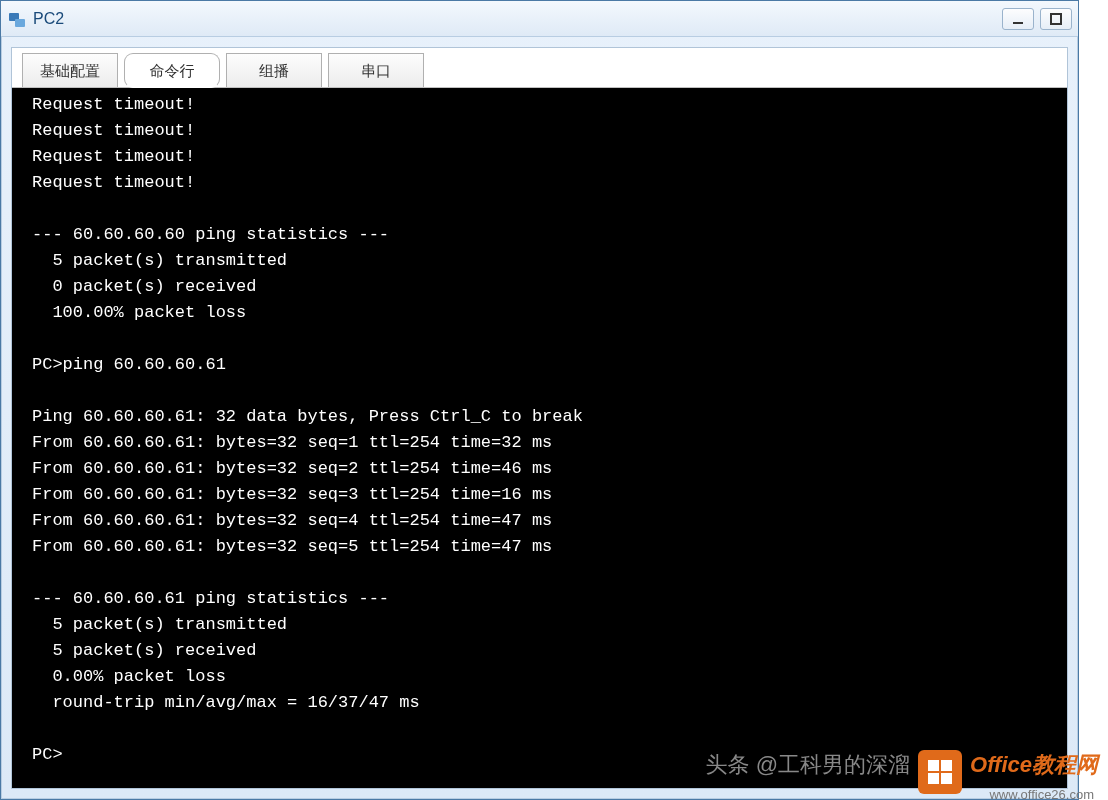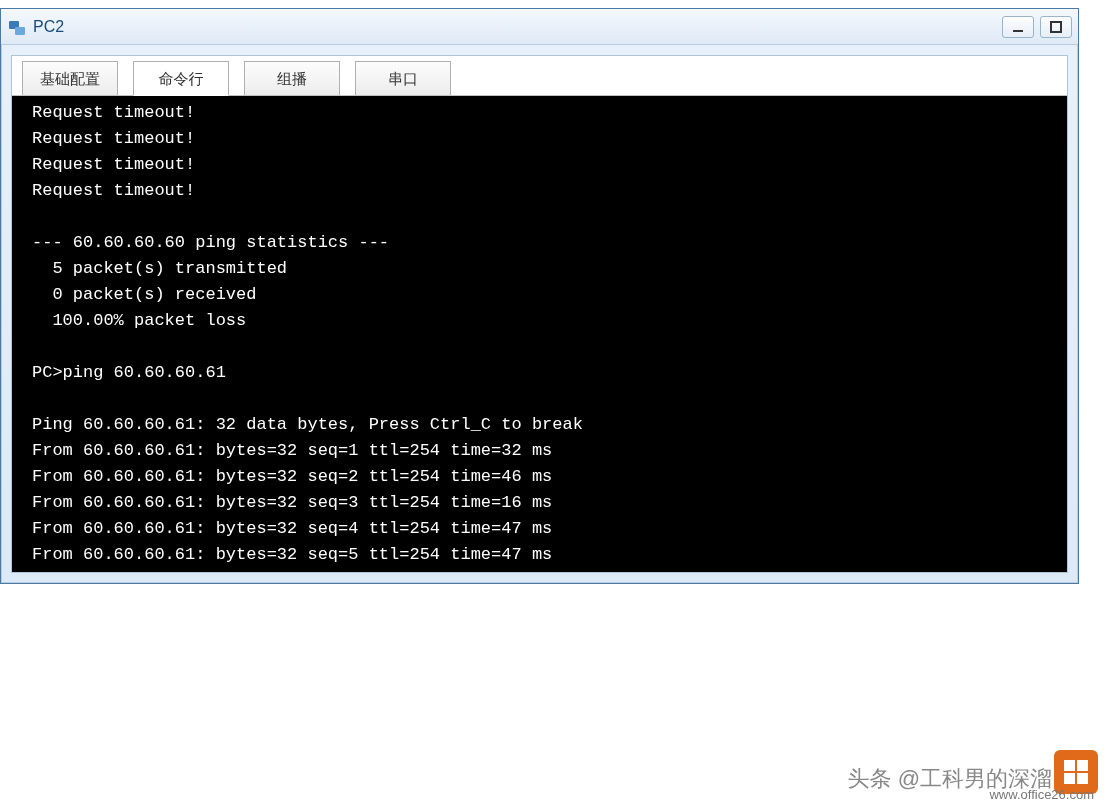--- a/index.html
+++ b/index.html
@@ -8,23 +8,23 @@
     padding: 0;
     width: 1108px;
     height: 800px;
     font-family: "Microsoft YaHei", Tahoma, sans-serif;
     background: #fff;
     overflow: hidden;
     position: relative;
   }
   .window {
     position: absolute;
-    left: 0; top: 8px;
+    left: 0; top: 0;
     width: 1079px;
-    height: 576px;
+    height: 800px;
     border: 1px solid #4a79a5;
     background: linear-gradient(#e8f1fb, #dce9f7);
     box-shadow: 0 0 0 1px #b8cde2 inset;
   }
   .titlebar {
     height: 36px;
     display: flex;
     align-items: center;
     padding: 0 6px;
     background: linear-gradient(#f3f8fd, #dfeaf6);
@@ -57,21 +57,21 @@
     left: 10px; right: 10px; top: 46px; bottom: 10px;
     background: #fff;
     border: 1px solid #b0c4d8;
   }
   .tabs {
     height: 40px;
     display: flex;
     align-items: flex-end;
     background: #fff;
     padding-left: 10px;
-    gap: 16px;
+    gap: 7px;
     border-bottom: 1px solid #c0c0c0;
   }
   .tab {
     border: 1px solid #b0b0b0;
     border-bottom: none;
     background: linear-gradient(#fdfdfd, #ececec);
     padding: 0 16px;
     height: 34px;
     line-height: 34px;
     font-size: 15px;
@@ -81,20 +81,21 @@
     text-align: center;
     margin-right: -1px;
   }
   .tab.active {
     background: #fff;
     height: 35px;
     position: relative;
     z-index: 2;
     border-bottom: 1px solid #fff;
     margin-bottom: -1px;
+    border-radius: 9px;
   }
   .terminal {
     position: absolute;
     left: 0; right: 0; top: 40px; bottom: 0;
     background: #000;
     color: #fff;
     font-family: "Courier New", "Consolas", monospace;
     font-size: 17px;
     line-height: 26px;
     padding: 4px 20px;
@@ -103,22 +104,22 @@
   }
   .watermark {
     position: absolute;
     right: 10px;
     bottom: 6px;
     font-size: 22px;
     color: #888;
     font-family: "Microsoft YaHei", sans-serif;
     pointer-events: none;
     display: flex;
-    align-items: flex-end;
-    gap: 2px;
+    align-items: flex-start;
+    gap: 8px;
   }
   .wm-logo {
     width: 44px; height: 44px;
     background: #e06a1a;
     border-radius: 6px;
     display: flex; align-items: center; justify-content: center;
     color: #fff;
     font-weight: bold;
     font-size: 14px;
     position: relative;
@@ -202,14 +203,17 @@
 <div class="watermark">
   <span>头条 @工科男的深溜</span>
   <span class="wm-logo">
     <svg width="28" height="28" viewBox="0 0 28 28">
       <rect x="2" y="2" width="11" height="11" fill="#fff"></rect>
       <rect x="15" y="2" width="11" height="11" fill="#fff"></rect>
       <rect x="2" y="15" width="11" height="11" fill="#fff"></rect>
       <rect x="15" y="15" width="11" height="11" fill="#fff"></rect>
     </svg>
   </span>
+  <span style="display:flex;flex-direction:column;align-items:flex-start;">
+    <span class="wm-text2">Office教程网</span>
+  </span>
 </div>
 <span class="wm-sub">www.office26.com</span>
 
 </body></html>

